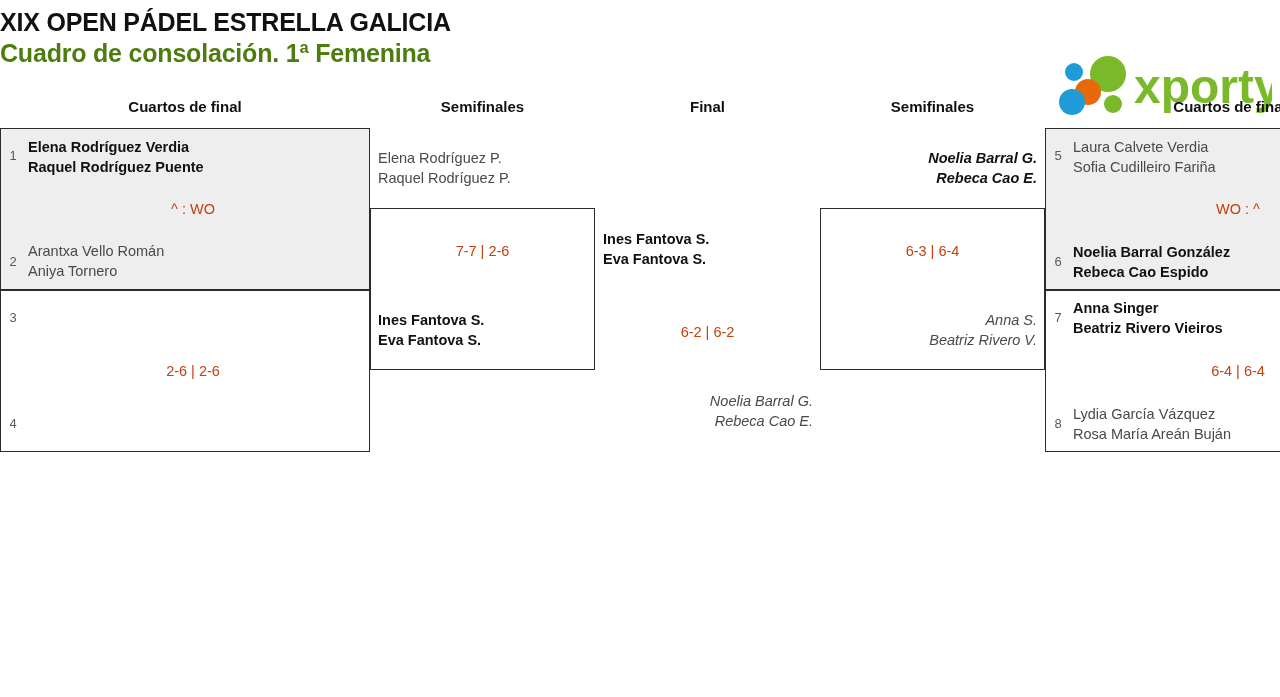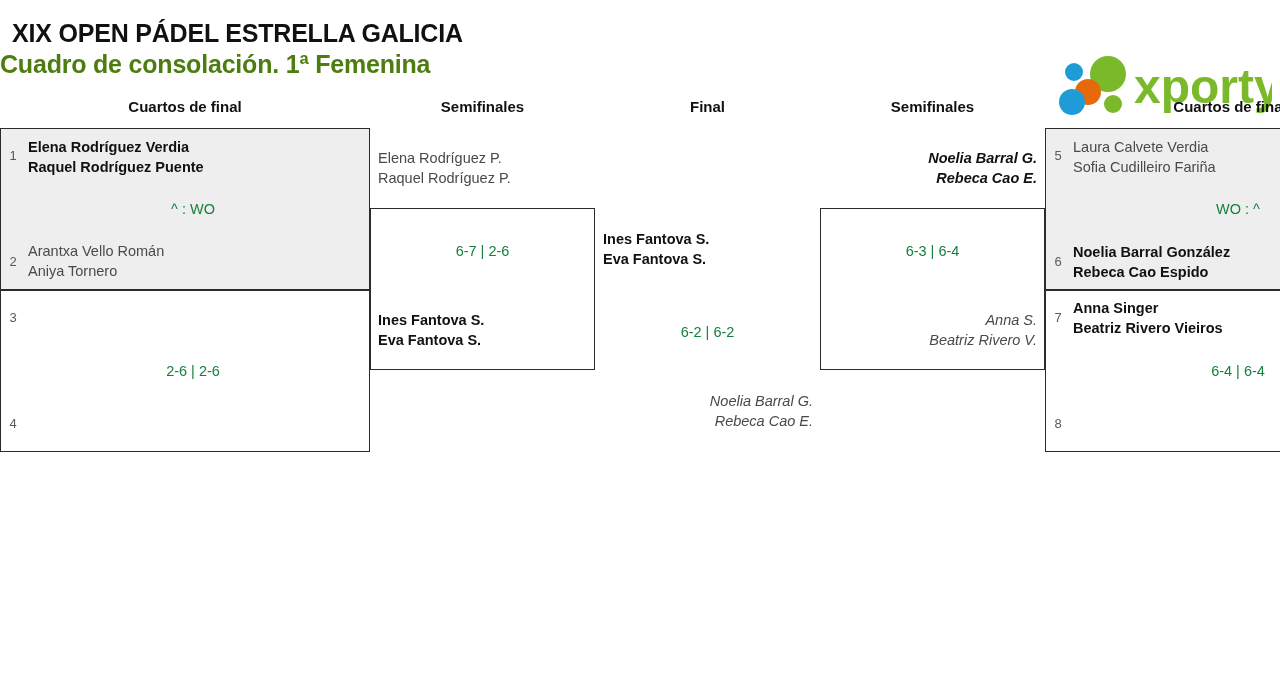--- a/index.html
+++ b/index.html
@@ -12,21 +12,21 @@
     overflow: hidden;
   }
 
   #root { position: relative; width: 1280px; height: 697px; }
 
   
   .title-block { position: absolute; left: 0; top: 0; width: 800px; }
   .title-line1 {
     font-size: 25px; font-weight: bold; line-height: 31px;
     letter-spacing: -0.2px; color: #111;
-    white-space: nowrap; padding-left: 12px; margin-top: 18px;
+    white-space: nowrap; padding-left: 0px; margin-top: 7px;
   }
   .title-line2 {
     font-size: 25px; font-weight: bold; line-height: 31px;
     letter-spacing: -0.2px; color: #4d7c0f;
     white-space: nowrap;
   }
 
   .logo { position: absolute; right: 8px; top: 6px; width: 222px; height: 62px; margin-top: 48px; }
   .logo svg { display: block; }
 
@@ -66,21 +66,21 @@
   .team .ln { display: block; }
 
   .seed {
     position: absolute;
     font-size: 13px; color: #5a5a5a; line-height: 19.5px;
     width: 18px; text-align: center;
   }
 
   .score {
     position: absolute;
-    font-size: 14.5px; color: #15803d;
+    font-size: 14.5px; color: #c2410c;
     line-height: 19px; white-space: nowrap;
   }
 
   .ta-l { text-align: left; }
   .ta-r { text-align: right; font-style: italic; }
 </style>
 </head>
 <body>
 
 <div id="root">
@@ -129,21 +129,21 @@
   </div>
 
   <div class="seed" style="left:4px; top:308px;">3</div>
   <div class="score" style="left:28px; top:362px; width:330px; text-align:center;">2-6 | 2-6</div>
   <div class="seed" style="left:4px; top:414px;">4</div>
 
   <div class="team ta-l" style="left:378px; top:149px;">
     <span class="ln">Elena Rodríguez P.</span>
     <span class="ln">Raquel Rodríguez P.</span>
   </div>
-  <div class="score" style="left:378px; top:242px; width:209px; text-align:center;">6-7 | 2-6</div>
+  <div class="score" style="left:378px; top:242px; width:209px; text-align:center;">7-7 | 2-6</div>
   <div class="team winner ta-l" style="left:378px; top:311px;">
     <span class="ln">Ines Fantova S.</span>
     <span class="ln">Eva Fantova S.</span>
   </div>
 
   <div class="team winner ta-l" style="left:603px; top:230px;">
     <span class="ln">Ines Fantova S.</span>
     <span class="ln">Eva Fantova S.</span>
   </div>
   <div class="score" style="left:600px; top:323px; width:215px; text-align:center;">6-2 | 6-2</div>
@@ -174,14 +174,18 @@
     <span class="ln">Rebeca Cao Espido</span>
   </div>
 
   <div class="seed" style="left:1049px; top:308px;">7</div>
   <div class="team winner ta-l" style="left:1073px; top:299px;">
     <span class="ln">Anna Singer</span>
     <span class="ln">Beatriz Rivero Vieiros</span>
   </div>
   <div class="score" style="left:1073px; top:362px; width:330px; text-align:center;">6-4 | 6-4</div>
   <div class="seed" style="left:1049px; top:414px;">8</div>
+  <div class="team ta-l" style="left:1073px; top:405px;">
+    <span class="ln">Lydia García Vázquez</span>
+    <span class="ln">Rosa María Areán Buján</span>
+  </div>
 
 </div>
 
 </body></html>

